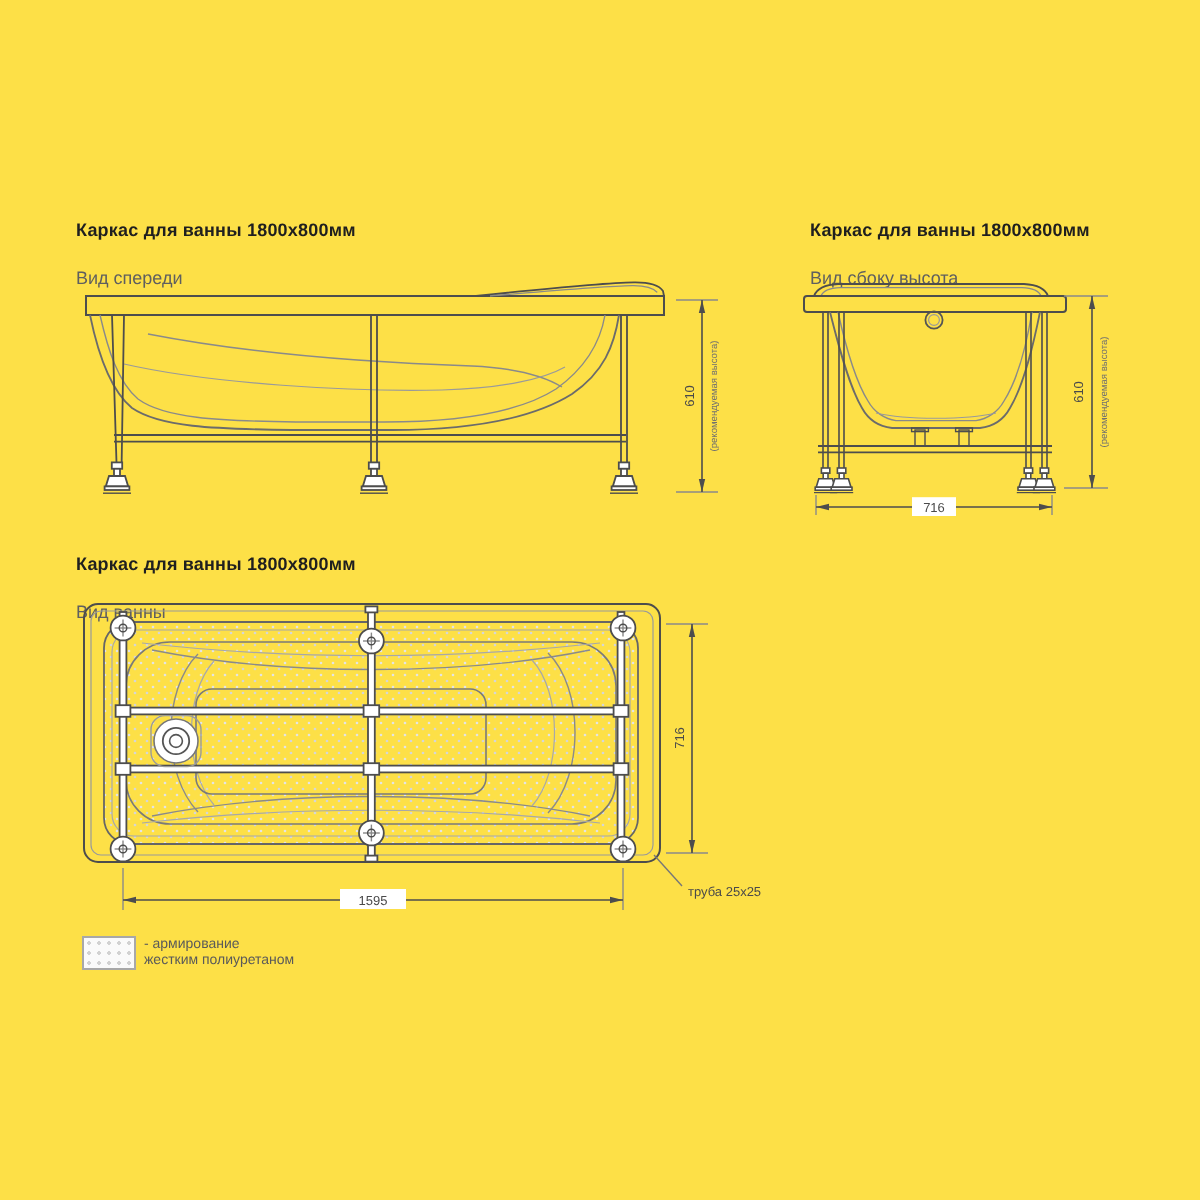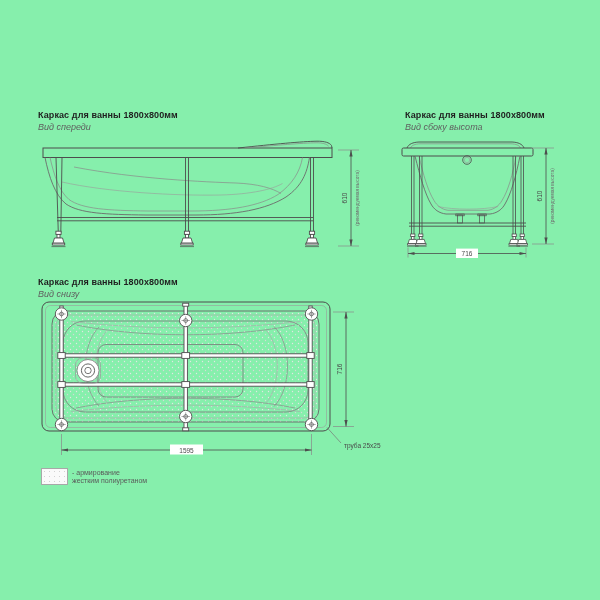--- a/index.html
+++ b/index.html
@@ -1,22 +1,22 @@
 <!DOCTYPE html>
 <html><head>
 <meta charset="utf-8">
 <style>
   html,body{margin:0;padding:0;background:#ffffff;}
   #stage{
-    position:relative;width:600px;height:600px;background:#86efac;overflow:hidden;
+    position:relative;width:600px;height:600px;background:#fde047;overflow:hidden;
     font-family:"Liberation Sans", sans-serif;
   }
   .view-header{position:absolute;}
   .view-header .t1{font-size:9px;font-weight:bold;color:#1f1f1f;letter-spacing:.1px;line-height:11px;}
-  .view-header .t2{font-size:9px;color:#5f5f5f;line-height:11px;margin-top:1px;font-style:italic;}
+  .view-header .t2{font-size:9px;color:#5f5f5f;line-height:11px;margin-top:13px;}
   .drawing{position:absolute;}
   svg{display:block;font-family:"Liberation Sans", sans-serif;}
   svg text{font-family:"Liberation Sans", sans-serif;}
   .legend{position:absolute;display:flex;align-items:flex-start;}
   .legend .swatch{
     width:25px;height:15px;border:1px solid #a8a8a8;background-color:#fafafa;
     background-image:radial-gradient(circle,#d2d2d2 0.8px,transparent 1px);
     background-size:5px 5px;
   }
   .legend .legend-text{margin-left:4px;font-size:7px;line-height:8px;color:#5a5a5a;padding-top:1px;}
@@ -155,21 +155,21 @@
         <polygon points="148,12 146.4,18.5 149.6,18.5" fill="#4d4d4d"></polygon>
         <polygon points="148,108 146.4,101.5 149.6,101.5" fill="#4d4d4d"></polygon>
         <text transform="translate(143.5,60) rotate(-90)" text-anchor="middle" font-size="6.5" fill="#4a4a4a">610</text>
         <text transform="translate(155.5,60) rotate(-90)" text-anchor="middle" font-size="4.8" fill="#6f6f6f">(рекомендуемая высота)</text>
       </g>
     </svg>
   </div>
 
   <div class="view-header" style="left:38px;top:277px;">
     <div class="t1">Каркас для ванны 1800x800мм</div>
-    <div class="t2">Вид снизу</div>
+    <div class="t2">Вид ванны</div>
   </div>
 
   <div class="drawing" style="left:36px;top:297px;">
     <svg width="370" height="175" viewBox="0 0 370 175">
       <defs>
         <pattern id="stip" width="6" height="6" patternUnits="userSpaceOnUse">
           <circle cx="1.5" cy="1.5" r="0.65" fill="#d6d6d6"></circle>
           <circle cx="4.5" cy="4.5" r="0.65" fill="#e4e4e4"></circle>
         </pattern>
       </defs>

